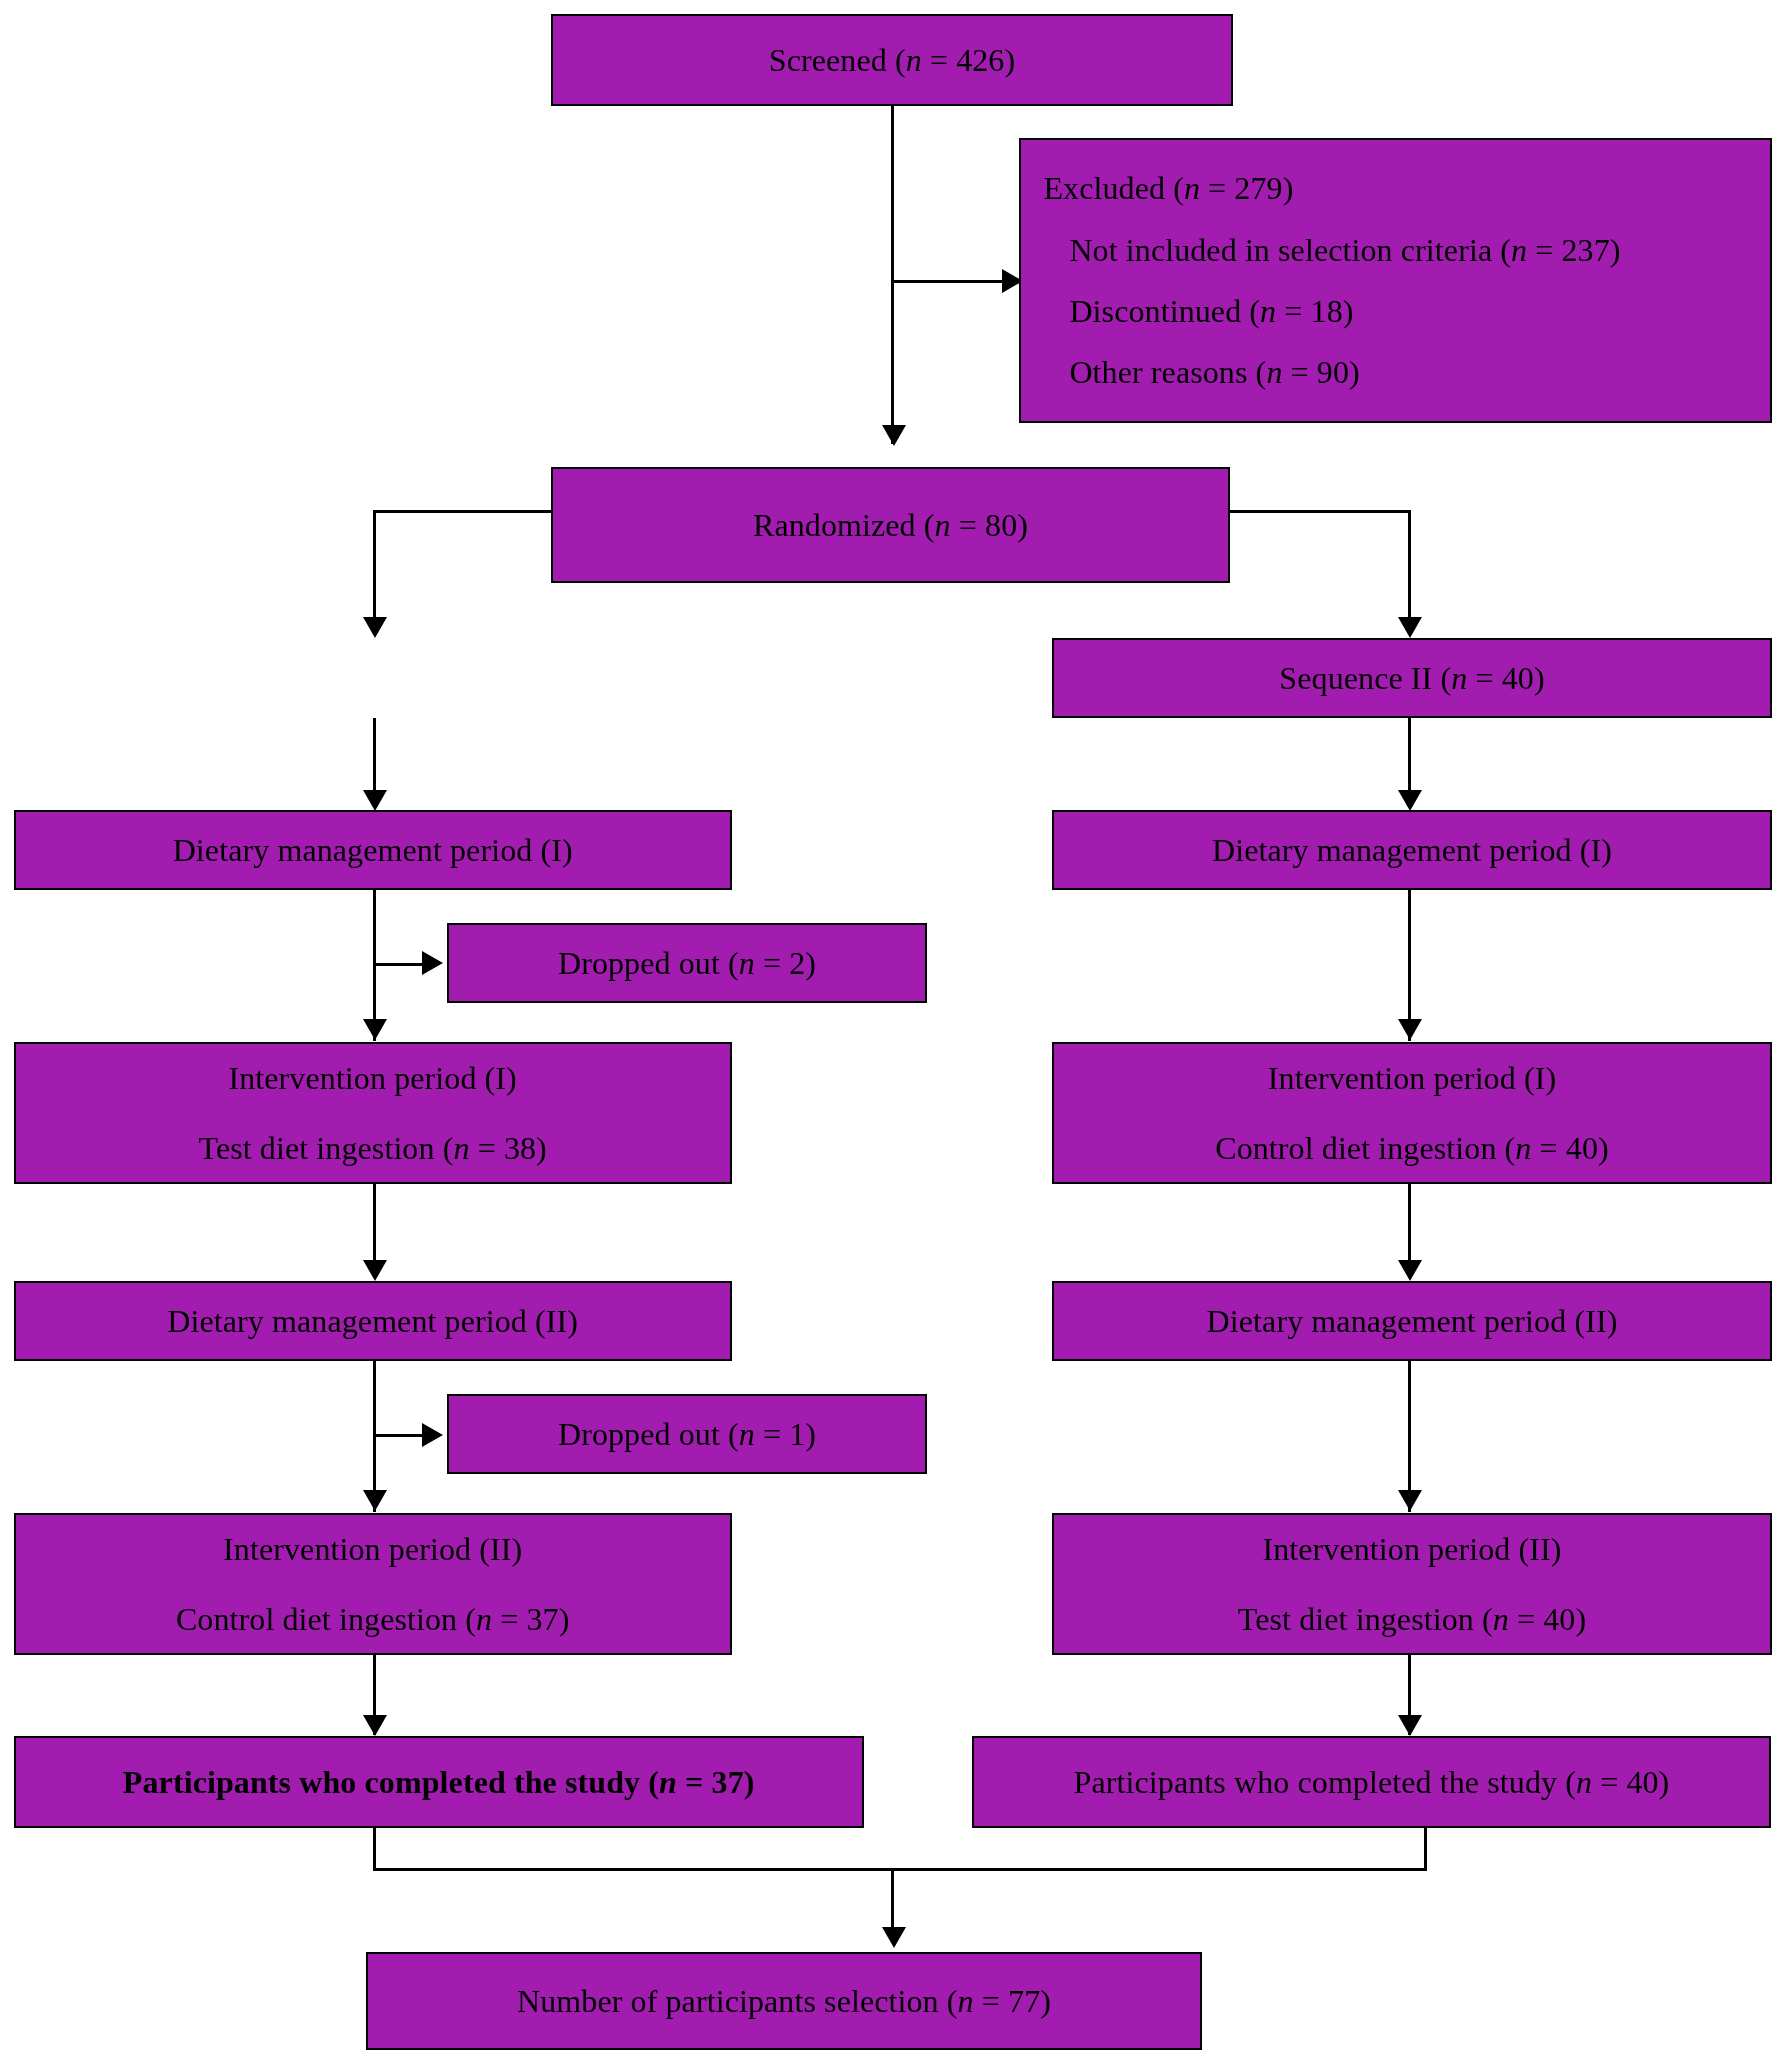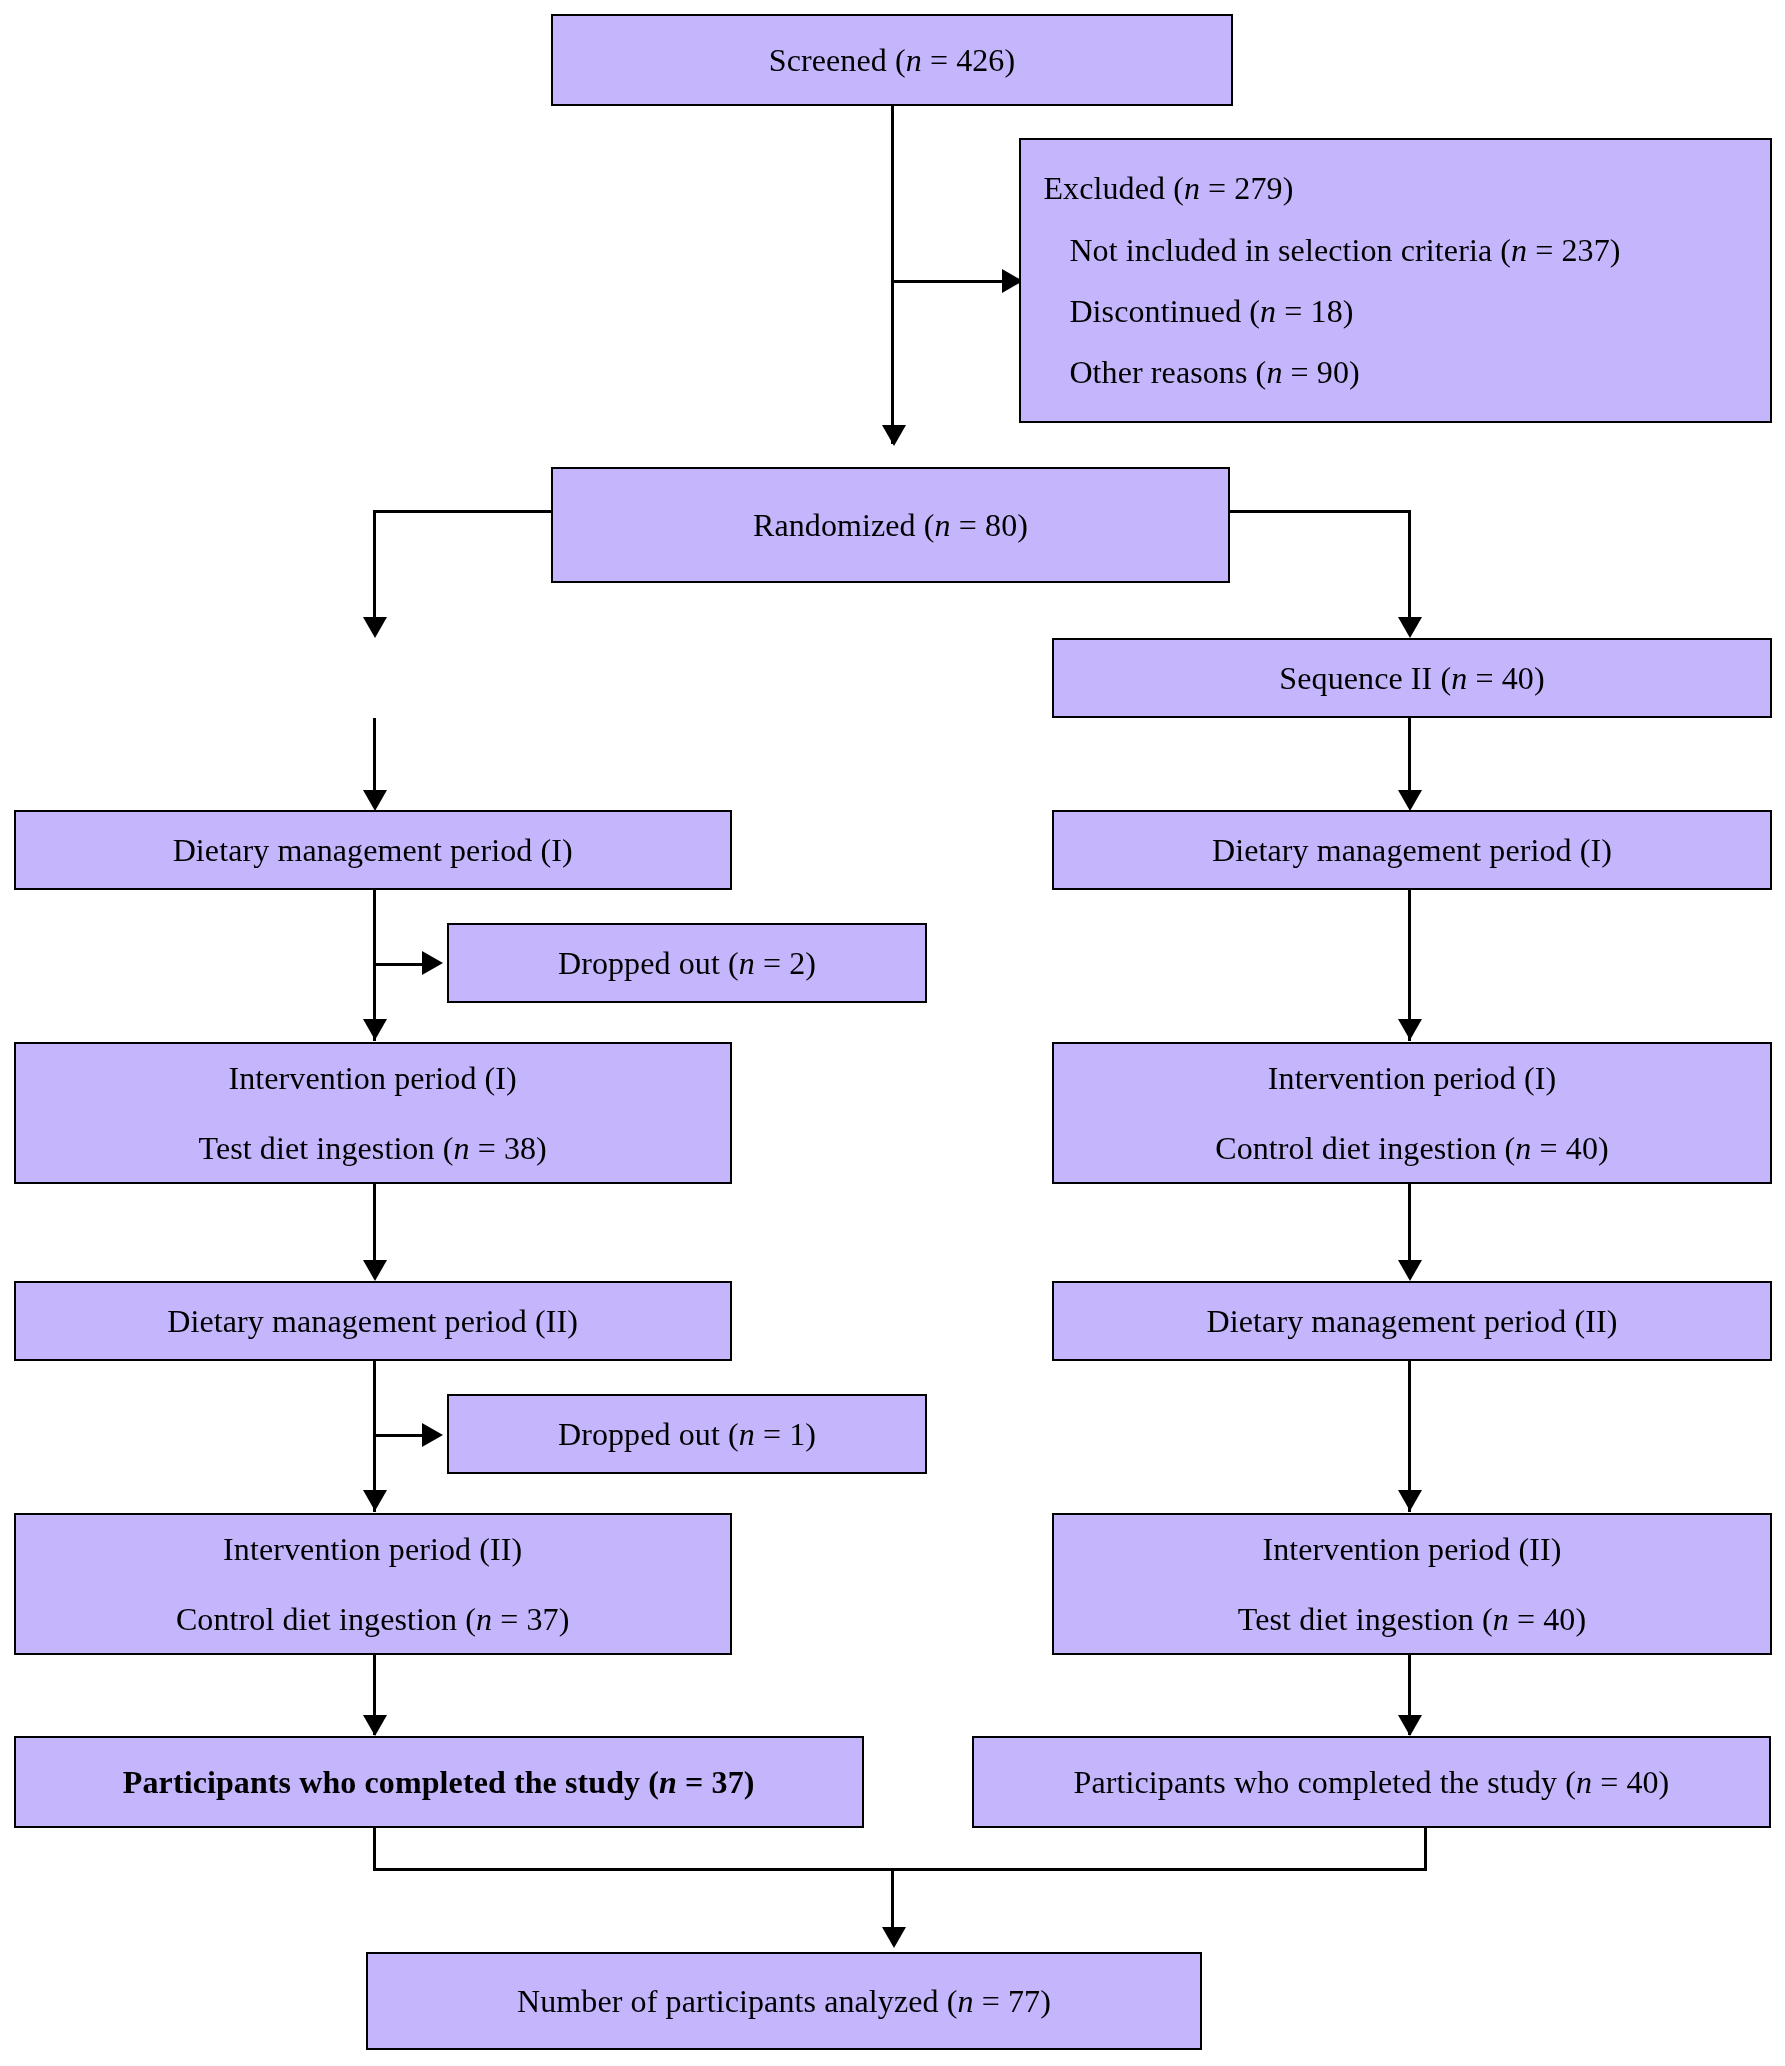--- a/index.html
+++ b/index.html
@@ -16,21 +16,21 @@
     position: relative;
     width: 1785px;
     height: 2066px;
     background: #ffffff;
     overflow: hidden;
   }
   .node {
     position: absolute;
     box-sizing: border-box;
     border: 2.5px solid #000000;
-    background: #c4b5fd;
+    background: #a21caf;
     display: flex;
     flex-direction: column;
     align-items: center;
     justify-content: center;
     text-align: center;
     font-size: 32px;
     line-height: 1.26;
     letter-spacing: 0.1px;
     z-index: 3;
   }
@@ -201,17 +201,17 @@
     <span class="line"><span>Participants who completed the study (</span><em class="nvar">n</em><span> = 40)</span></span>
   </div>
 
   <div class="vline" style="left:373px; top:1828px; width:3.1px; height:42px;"></div>
   <div class="vline" style="left:1424px; top:1828px; width:3.1px; height:42px;"></div>
   <div class="hline" style="left:373px; top:1868px; width:1054px; height:3.1px;"></div>
   <div class="vline" style="left:891px; top:1868px; width:3.1px; height:64px;"></div>
   <div class="arrow-down" style="left:882px; top:1927px;"></div>
 
   <div class="node" style="left:366px; top:1952px; width:836px; height:98px;">
-    <span class="line"><span>Number of participants analyzed (</span><em class="nvar">n</em><span> = 77)</span></span>
+    <span class="line"><span>Number of participants selection (</span><em class="nvar">n</em><span> = 77)</span></span>
   </div>
 
 </div>
 
 
 </body></html>

